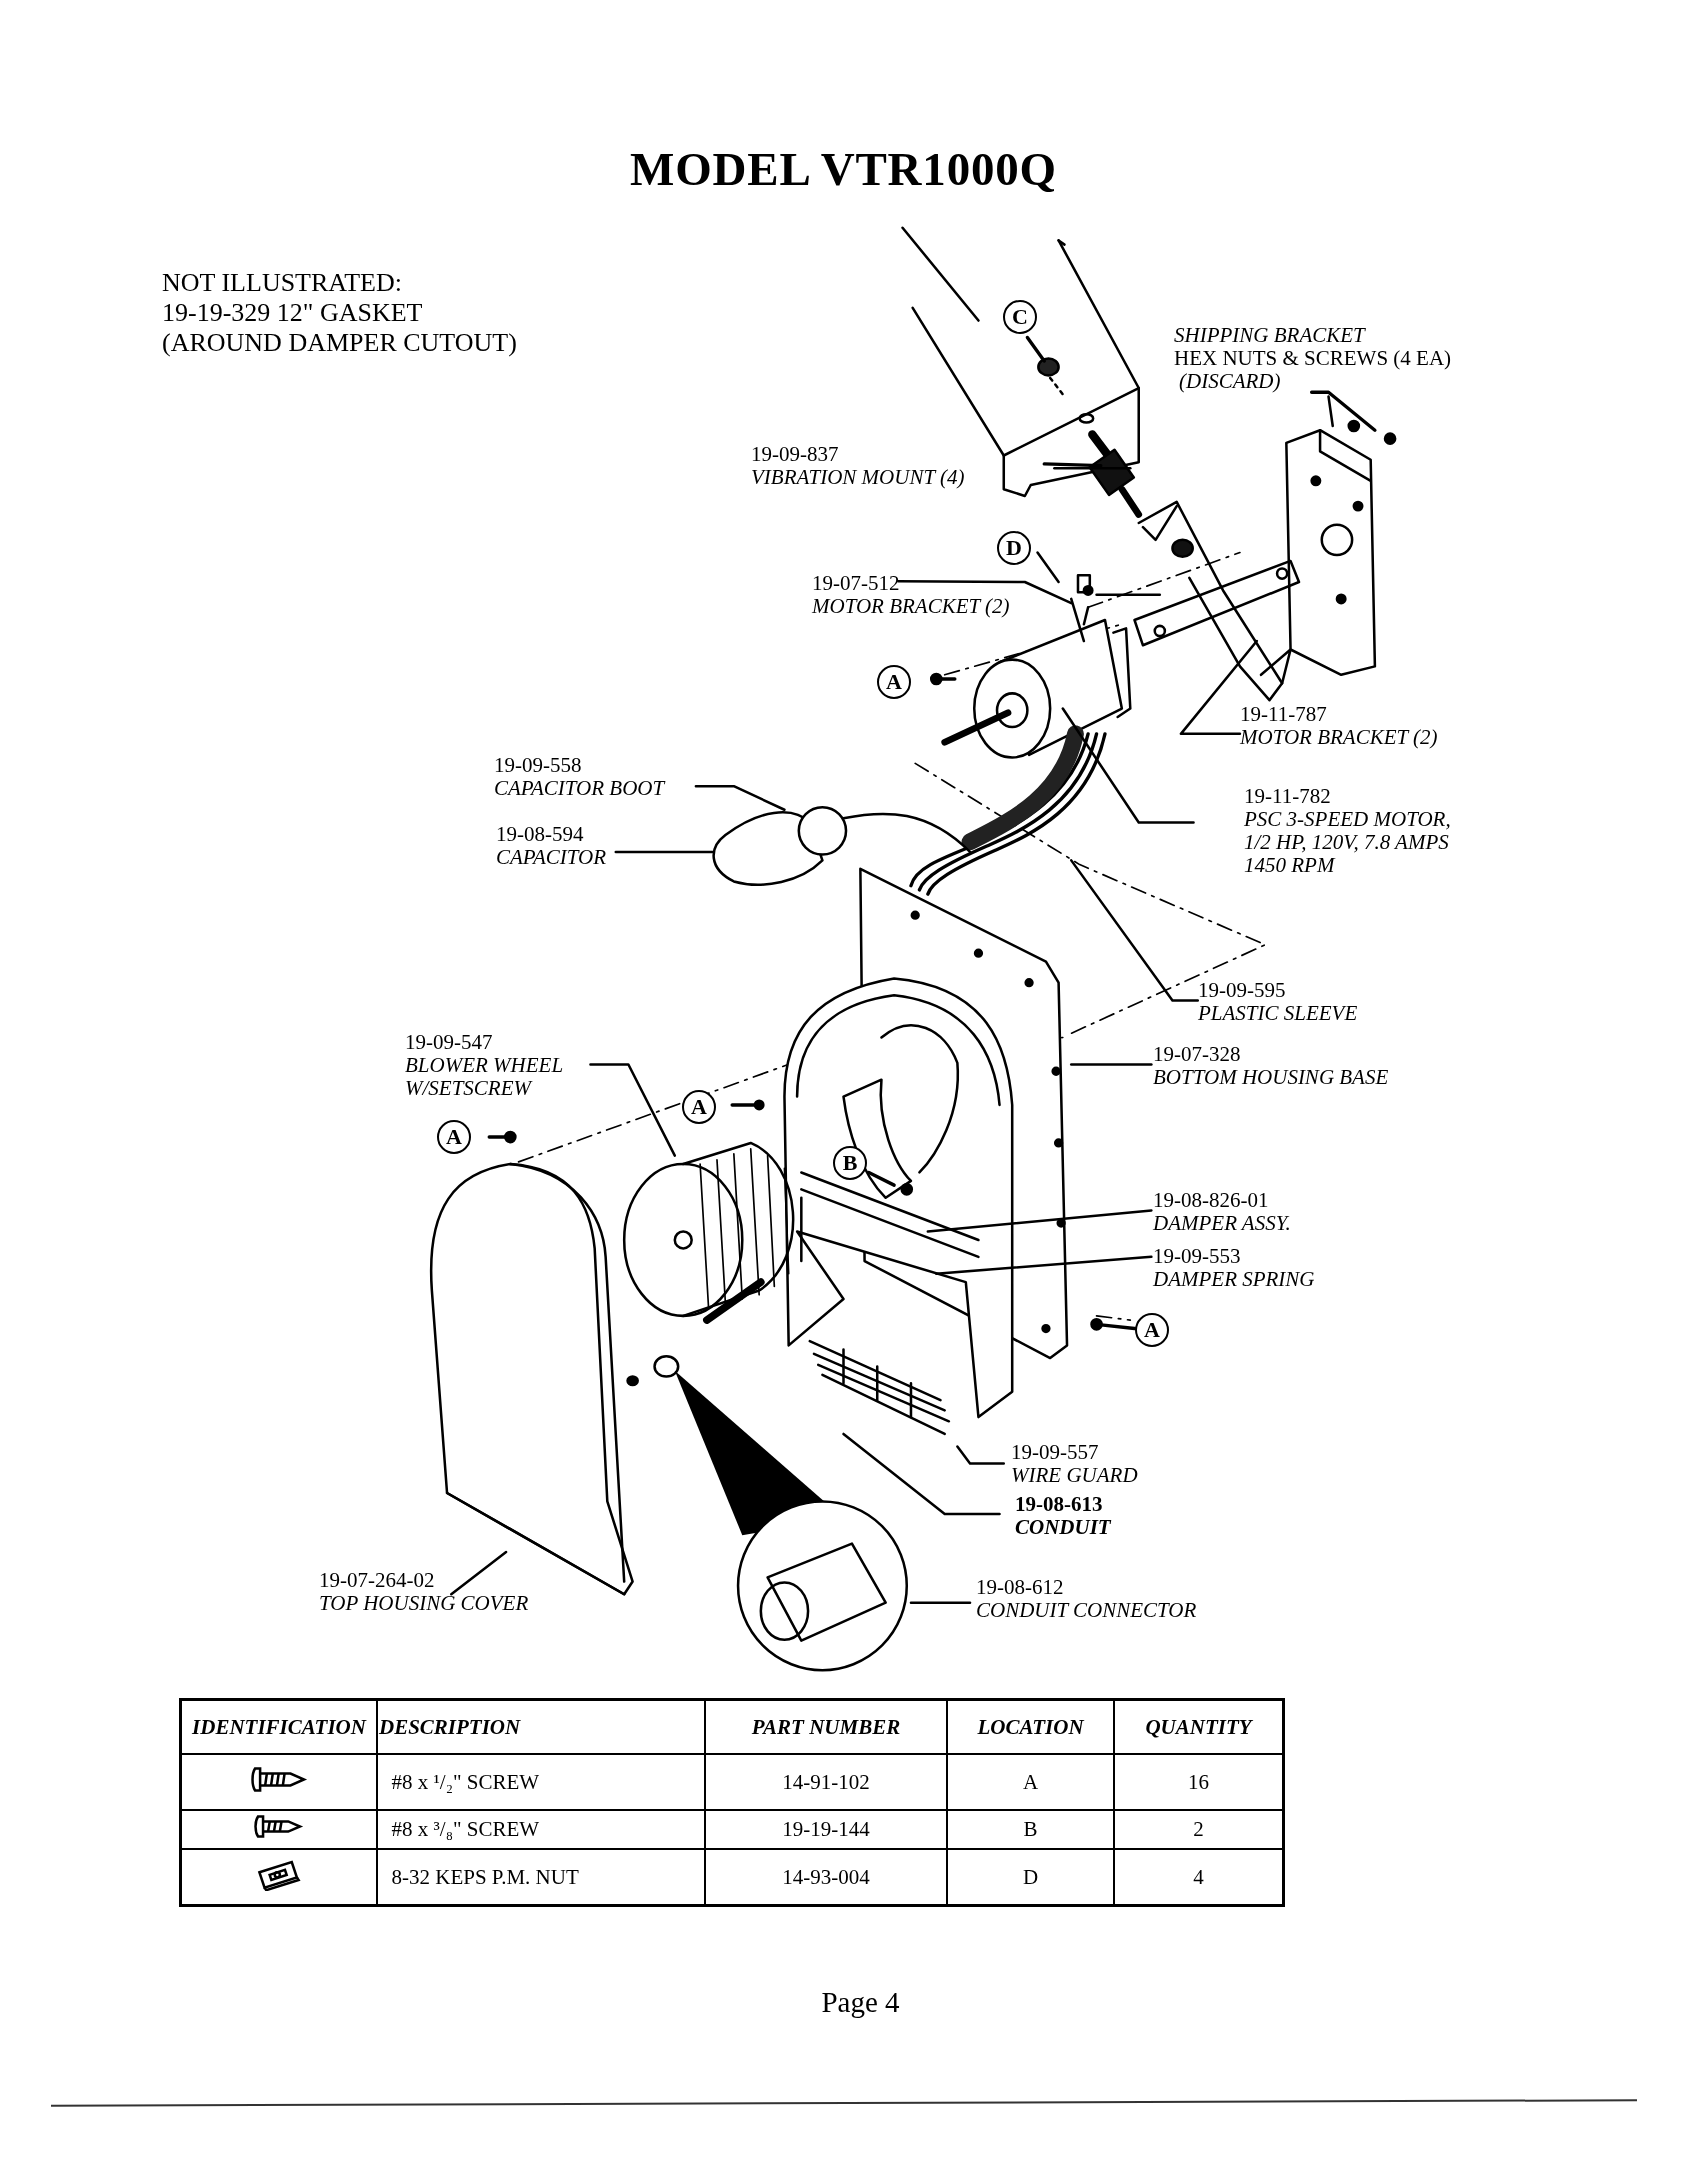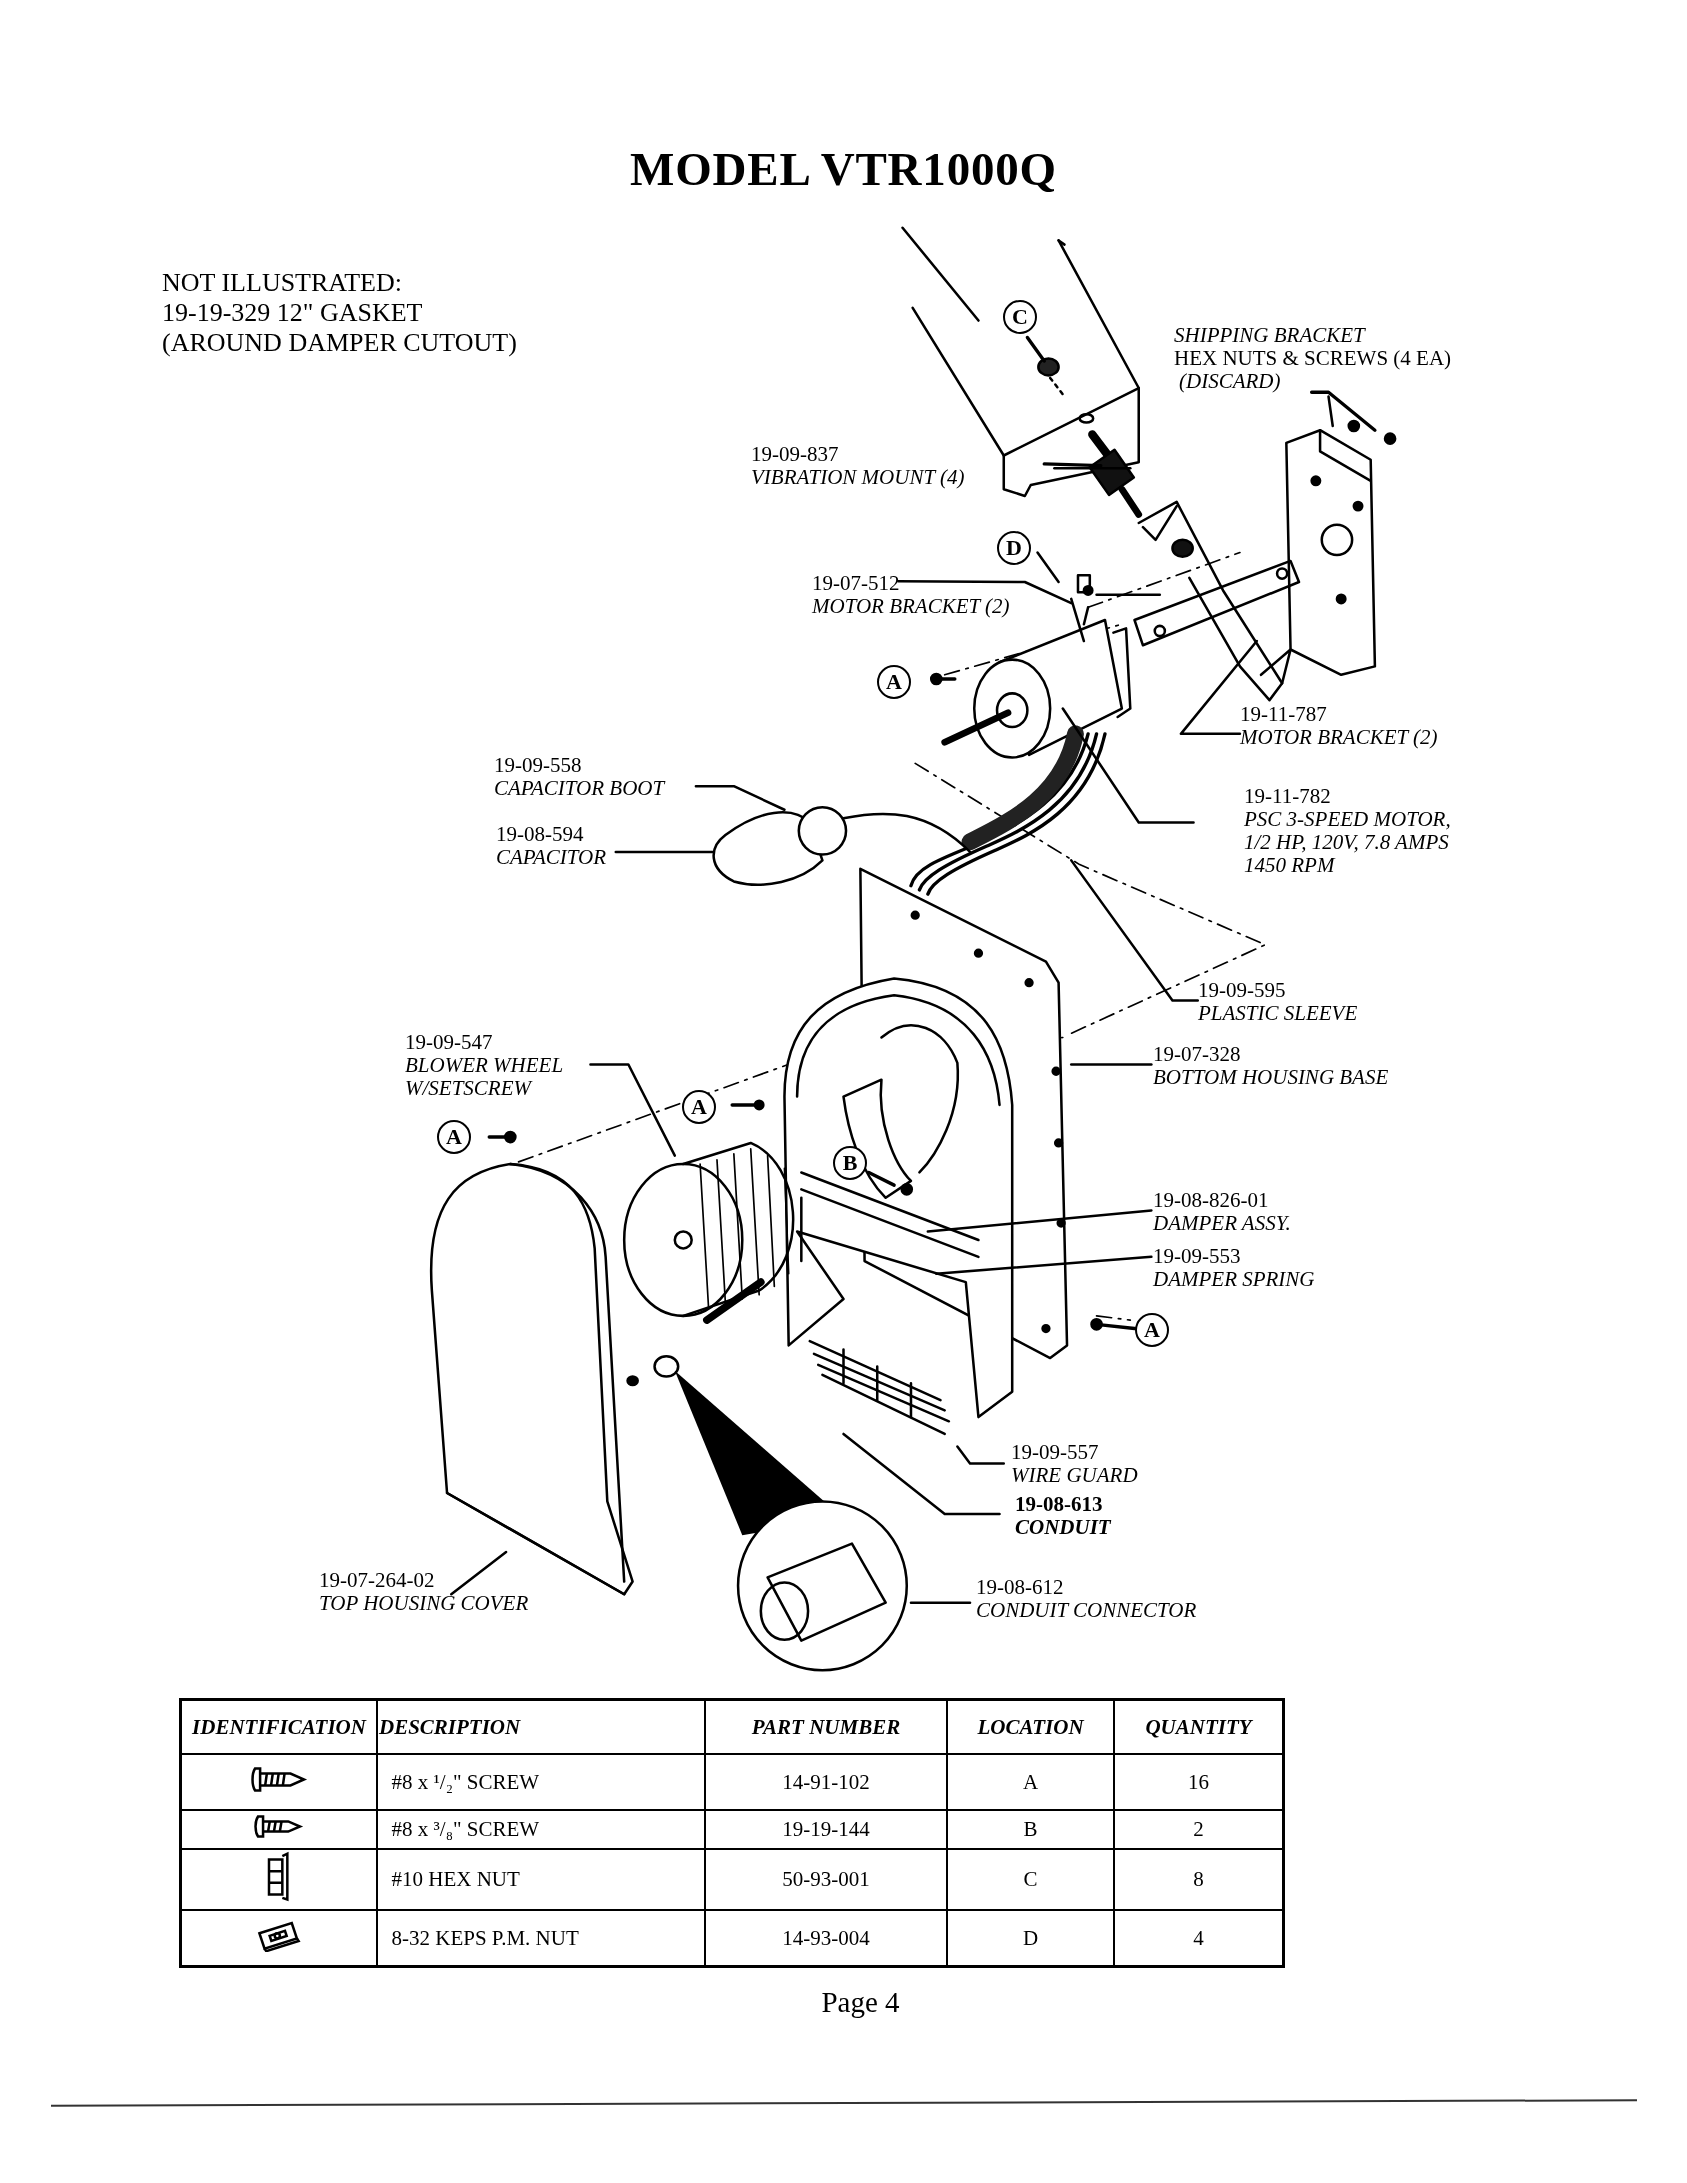--- a/index.html
+++ b/index.html
@@ -308,33 +308,20 @@
           <path d="M6 4 C2 10 2 22 6 28 L12 28 L12 4 Z"></path>
             <path d="M12 10 L42 10 L56 16 L42 22 L12 22"></path>
           <path d="M20 10 L18 22 M27 10 L25 22 M34 10 L32 22"></path>
         </svg>
       </td>
       <td class="desc">#8 x ³/₈" SCREW</td>
       <td>19-19-144</td>
       <td>B</td>
       <td>2</td>
     </tr>
-    <tr class="r3">
-      <td>
-        <svg width="30" height="52" viewBox="0 0 36 62" fill="none" stroke="#000" stroke-width="3">
-          <rect x="6" y="10" width="16" height="42"></rect>
-            <path d="M6 24 L22 24 M6 38 L22 38"></path>
-          <path d="M22 6 L28 3 L28 58 L22 56"></path>
-        </svg>
-      </td>
-      <td class="desc">#10 HEX  NUT</td>
-      <td>50-93-001</td>
-      <td>C</td>
-      <td>8</td>
-    </tr>
     <tr class="r4">
       <td>
         <svg width="46" height="34" viewBox="0 0 54 40" fill="none" stroke="#000" stroke-width="3">
           <path d="M4 18 L42 6 L48 24 L10 36 Z"></path>
             <path d="M10 36 L12 39 L50 27 L48 24"></path>
           <path d="M16 21 L34 15 L36 21 L18 27 Z"></path>
             <circle cx="25" cy="21" r="3"></circle>
         </svg>
       </td>
       <td class="desc">8-32 KEPS P.M. NUT</td>

